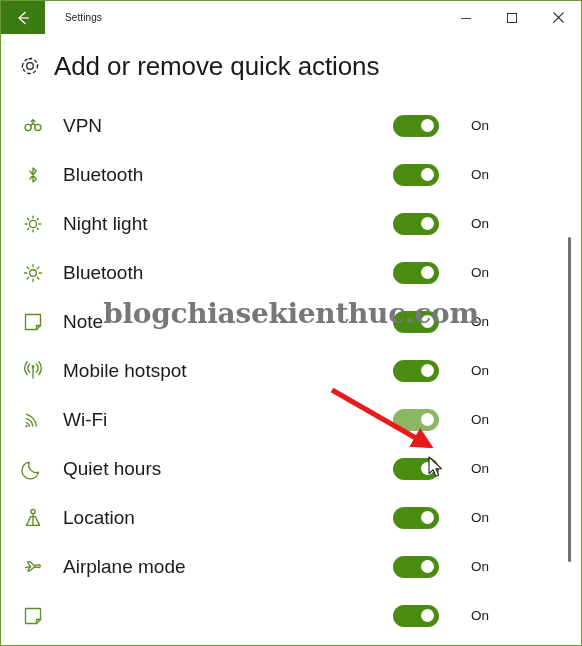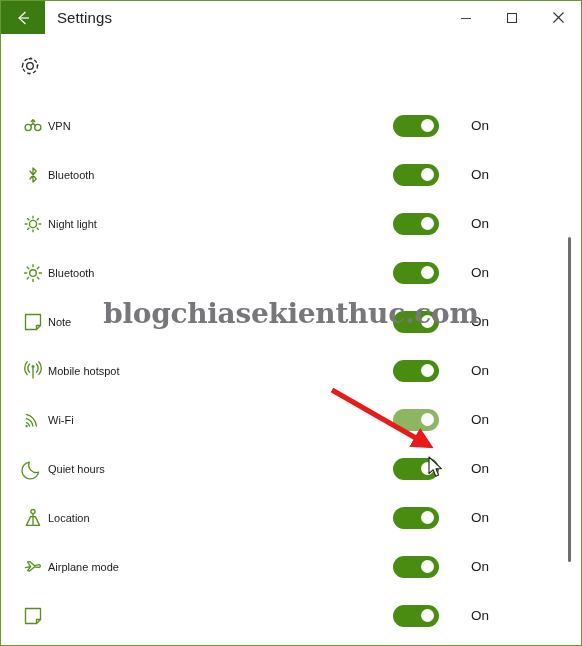--- a/index.html
+++ b/index.html
@@ -38,22 +38,22 @@
     align-items: center;
     justify-content: center;
     flex: none;
     cursor: pointer;
   }
   .back-button svg { display: block; }
   .window-title {
     flex: 1;
     display: flex;
     align-items: center;
-    padding-left: 12px;
-    font-size: 15px;
+    padding-left: 20px;
+    font-size: 10px;
     color: #222222;
     letter-spacing: .1px;
   }
   .win-controls {
     display: flex;
     flex: none;
     align-items: stretch;
   }
   .win-btn {
     width: 46px;
@@ -123,22 +123,23 @@
     flex: none;
     width: 30px;
     height: 30px;
     display: flex;
     align-items: center;
     justify-content: center;
     color: #5a8f20;
   }
   .qa-icon svg { display: block; }
   .qa-label {
-    font-size: 11px;
+    font-size: 19px;
     color: #1b1b1b;
+    margin-left: 15px;
     white-space: nowrap;
   }
   .qa-toggle-wrap {
     position: absolute;
     left: 391px;
     top: 50%;
     transform: translateY(-50%);
     display: flex;
     align-items: center;
   }
@@ -271,20 +272,21 @@
         <g fill="none" stroke="#242424" stroke-width="1.3">
           <circle cx="13" cy="13" r="3.3"></circle>
           <path d="M13 5.2 L14.6 5.5 M13 20.8 L11.4 20.5
                    M20.8 13 L20.5 11.4 M5.2 13 L5.5 14.6"></path>
           <path d="M10.6 5.9 L8.6 7.0 L7.0 8.6 L5.9 10.6 L5.6 13 L5.9 15.4 L7.0 17.4
                    L8.6 19.0 L10.6 20.1 L13 20.4 L15.4 20.1 L17.4 19.0 L19.0 17.4
                    L20.1 15.4 L20.4 13 L20.1 10.6 L19.0 8.6 L17.4 7.0 L15.4 5.9 L13 5.6 Z" stroke-dasharray="3.6 2.4"></path>
         </g>
       </svg>
     </div>
+    <div class="page-title">Add or remove quick actions</div>
   </div>
 
   <div class="list-area">
     <div class="list-inner" id="list-inner">
         <div class="qa-row">
           <div class="qa-icon"></div>
         </div>
         <div class="qa-row">
           <div class="qa-icon">
             <svg width="24" height="24" viewBox="0 0 24 24" fill="none" stroke="#5a8f20" stroke-width="1.35" stroke-linecap="round" stroke-linejoin="round">

